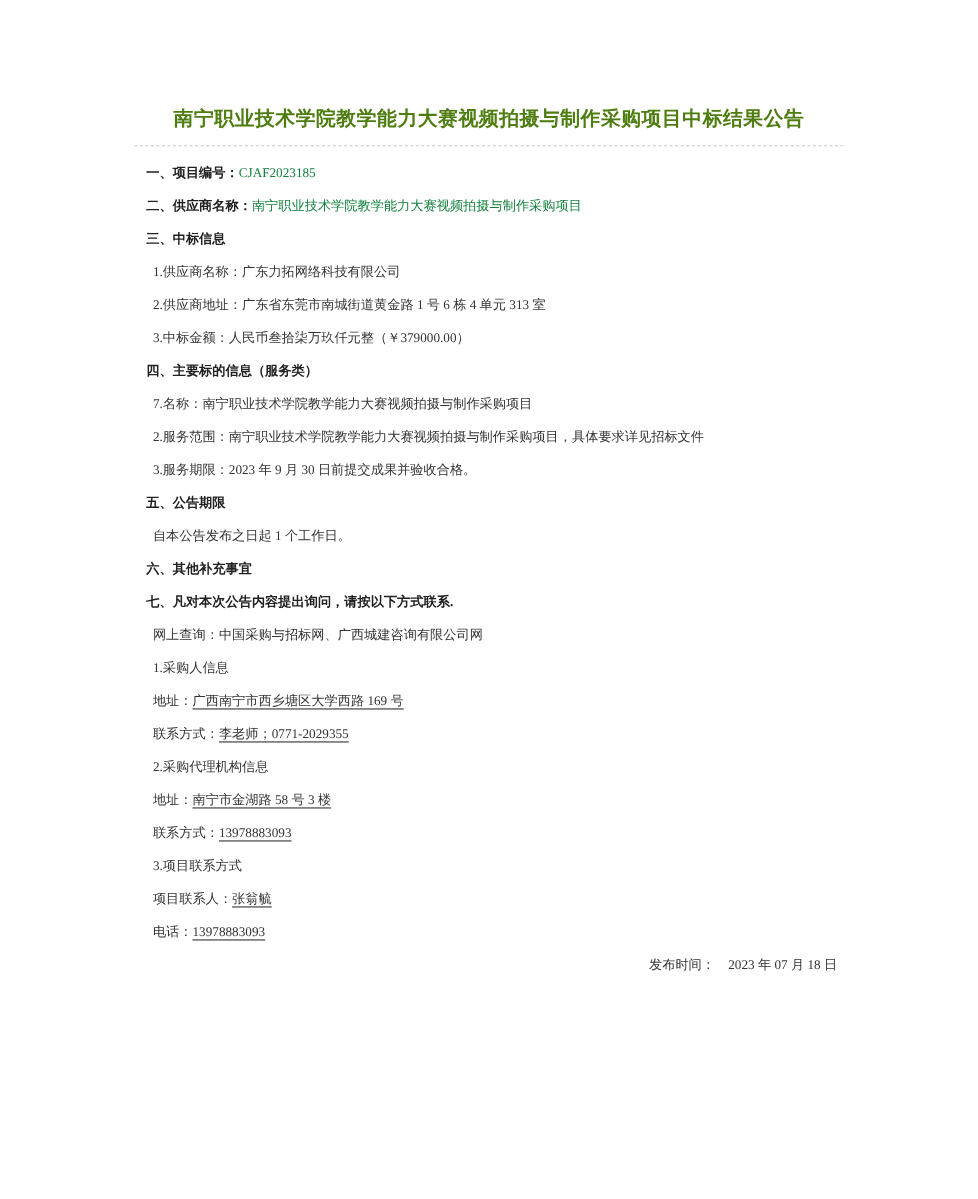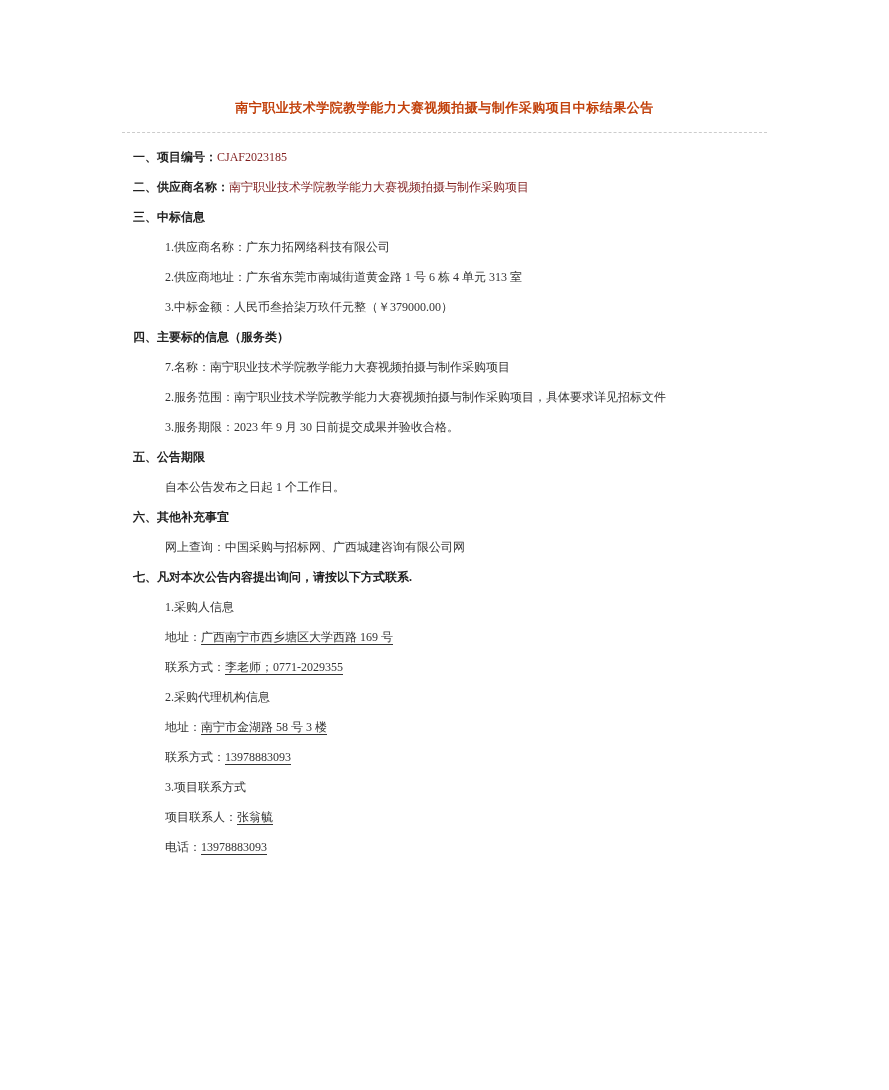--- a/index.html
+++ b/index.html
@@ -9,42 +9,42 @@
     height: 1090px;
     background: #ffffff;
     box-sizing: border-box;
     padding: 96px 122px 0 122px;
     font-family: "Liberation Serif", "DejaVu Serif", serif;
     color: #333333;
     overflow: hidden;
   }
   .title {
     margin: 0 0 12px 0;
-    font-size: 13px;
+    font-size: 18px;
     line-height: 24px;
     font-weight: bold;
     text-align: center;
-    color: #c2410c;
+    color: #4d7c0f;
     letter-spacing: 0.5px;
     white-space: nowrap;
   }
   .divider {
     height: 0;
     border-top: 1px dashed #cccccc;
     margin: 0 0 17px 0;
   }
   .line {
     margin: 0 0 16px 0;
     font-size: 12px;
     line-height: 14px;
     white-space: nowrap;
   }
   .sec { margin-left: 11px; font-weight: bold; color: #222222; }
-  .sec .reg { font-weight: normal; color: #7f1d1d; }
-  .item { margin-left: 43px; }
+  .sec .reg { font-weight: normal; color: #15803d; }
+  .item { margin-left: 17px; }
   .u { text-decoration: underline; text-underline-offset: 3px; }
   .footer-line {
     margin: 4px 6px 0 0;
     font-size: 12px;
     line-height: 14px;
     text-align: right;
     white-space: nowrap;
   }
   .footer-line .date { margin-left: 12px; }
 </style>
@@ -71,23 +71,23 @@
 
   <p class="line sec">四、主要标的信息（服务类）</p>
   <p class="line item">7.名称：南宁职业技术学院教学能力大赛视频拍摄与制作采购项目</p>
   <p class="line item">2.服务范围：南宁职业技术学院教学能力大赛视频拍摄与制作采购项目，具体要求详见招标文件</p>
   <p class="line item">3.服务期限：2023 年 9 月 30 日前提交成果并验收合格。</p>
 
   <p class="line sec">五、公告期限</p>
   <p class="line item">自本公告发布之日起 1 个工作日。</p>
 
   <p class="line sec">六、其他补充事宜</p>
+  <p class="line sec">七、凡对本次公告内容提出询问，请按以下方式联系.</p>
+
   <p class="line item">网上查询：中国采购与招标网、广西城建咨询有限公司网</p>
-
-  <p class="line sec">七、凡对本次公告内容提出询问，请按以下方式联系.</p>
 
   <p class="line item">1.采购人信息</p>
   <p class="line item">
     <span>地址：</span><span class="u">广西南宁市西乡塘区大学西路 169 号</span>
   </p>
   <p class="line item">
     <span>联系方式：</span><span class="u">李老师；0771-2029355</span>
   </p>
 
   <p class="line item">2.采购代理机构信息</p>
@@ -99,14 +99,17 @@
   </p>
 
   <p class="line item">3.项目联系方式</p>
   <p class="line item">
     <span>项目联系人：</span><span class="u">张翁毓</span>
   </p>
   <p class="line item">
     <span>电话：</span><span class="u">13978883093</span>
   </p>
 
+  <p class="footer-line">
+    <span>发布时间：</span><span class="date">2023 年 07 月 18 日</span>
+  </p>
 
 </div>
 
 </body></html>

